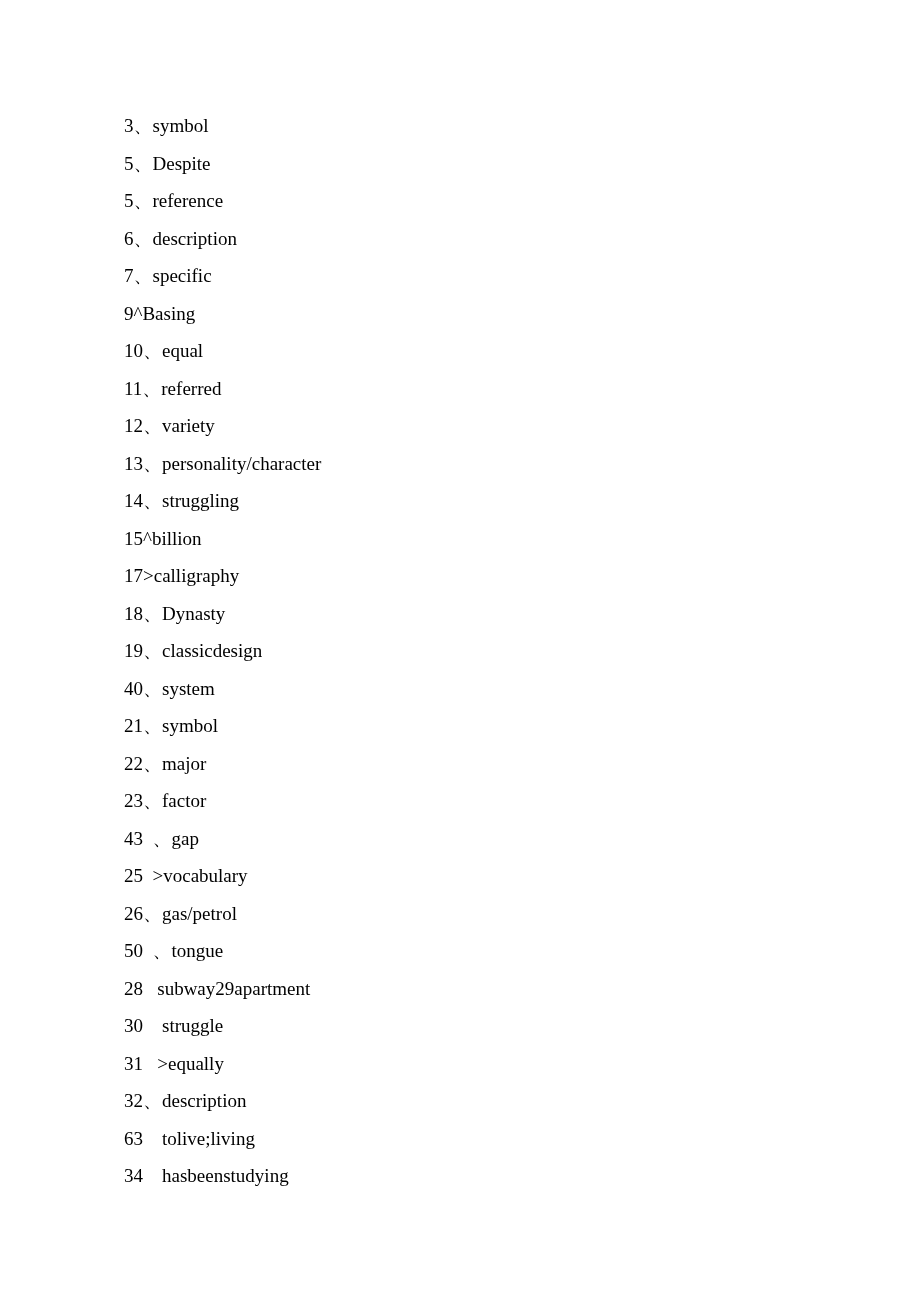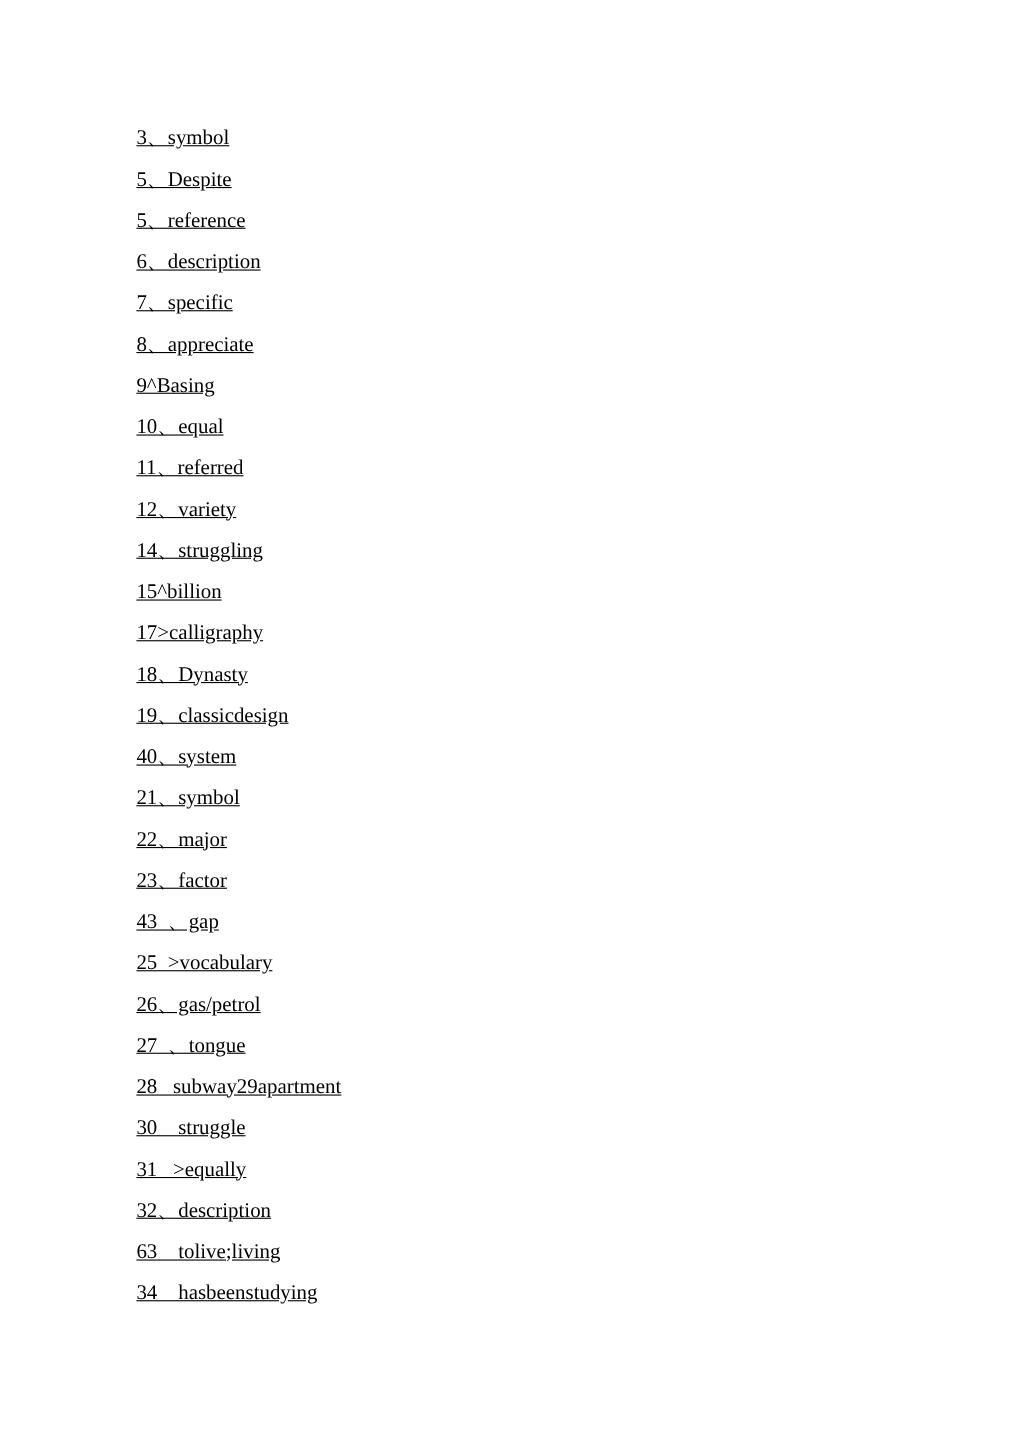--- a/index.html
+++ b/index.html
@@ -8,55 +8,54 @@
     padding: 0;
     width: 920px;
     font-family: "Times New Roman", serif;
     font-size: 19px;
     color: #000000;
     line-height: 1.0;
   }
   .page {
     padding: 116px 0 0 124px;
     width: 700px;
-    text-decoration: underline;
   }
   .item {
     margin-bottom: 18.5px;
     white-space: pre;
   }
 </style>
 </head>
 <body>
 
 <div class="page">
   <div id="list-container">
       <div class="item">3、symbol</div>
       <div class="item">5、Despite</div>
       <div class="item">5、reference</div>
       <div class="item">6、description</div>
       <div class="item">7、specific</div>
-      <div class="item">8、appreciate</div>
       <div class="item">9^Basing</div>
       <div class="item">10、equal</div>
       <div class="item">11、referred</div>
       <div class="item">12、variety</div>
+      <div class="item">13、personality/character</div>
       <div class="item">14、struggling</div>
       <div class="item">15^billion</div>
       <div class="item">17&gt;calligraphy</div>
       <div class="item">18、Dynasty</div>
       <div class="item">19、classicdesign</div>
       <div class="item">40、system</div>
       <div class="item">21、symbol</div>
       <div class="item">22、major</div>
       <div class="item">23、factor</div>
       <div class="item">43  、gap</div>
       <div class="item">25  &gt;vocabulary</div>
       <div class="item">26、gas/petrol</div>
-      <div class="item">27  、tongue</div>
+      <div class="item">50  、tongue</div>
       <div class="item">28   subway29apartment</div>
       <div class="item">30    struggle</div>
       <div class="item">31   &gt;equally</div>
       <div class="item">32、description</div>
       <div class="item">63    tolive;living</div>
       <div class="item">34    hasbeenstudying</div>
     </div>
 </div>
 
 </body></html>

